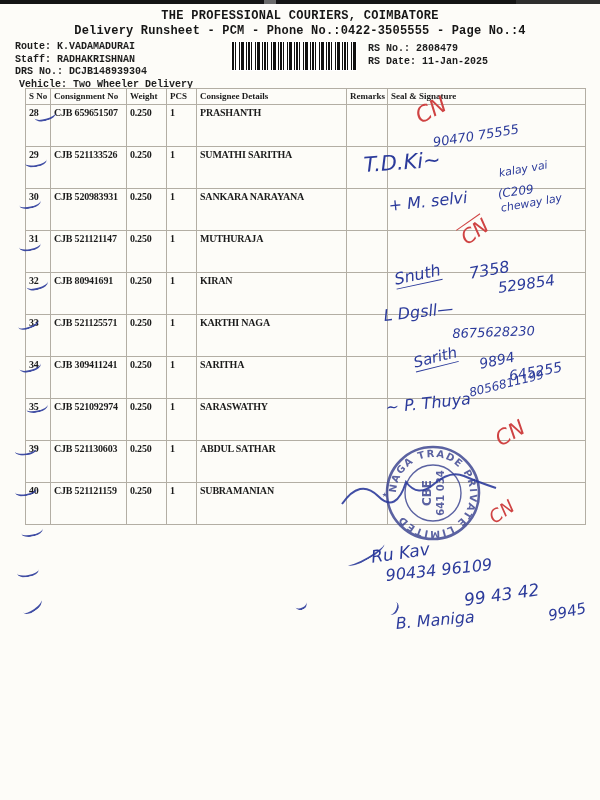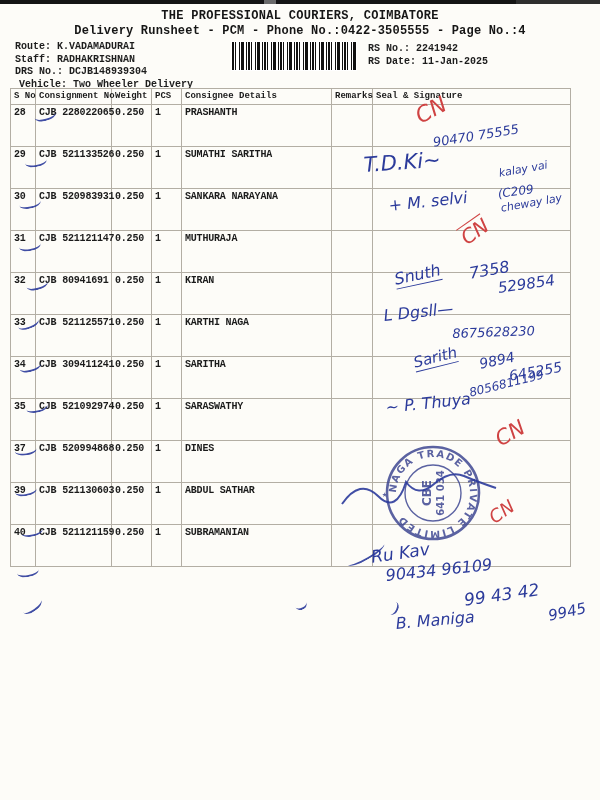--- a/index.html
+++ b/index.html
@@ -28,23 +28,23 @@
   .meta-right{position:absolute;left:368px;top:42px;font-size:10px;font-weight:bold;color:#1d1d1d;line-height:13px;white-space:pre;}
   .barcode{
     position:absolute;left:232px;top:42px;width:124px;height:28px;
     background:repeating-linear-gradient(90deg,
       #101010 0 2px,#fff 2px 3px,#101010 3px 4px,#fff 4px 7px,
       #101010 7px 8px,#fff 8px 9px,#101010 9px 12px,#fff 12px 14px,
       #101010 14px 15px,#fff 15px 16px);
     outline:1px solid #fff;
   }
   table.runsheet{
-    position:absolute;left:10px;top:88px;width:560px;
+    position:absolute;left:25px;top:88px;width:560px;
     border-collapse:collapse;table-layout:fixed;
-    font-size:10px;font-weight:bold;color:#1b1b1b;
+    font-size:10px;font-weight:bold;color:#1b1b1b;font-family:Liberation Serif, serif;
   }
   table.runsheet th,table.runsheet td{
     border:1px solid var(--line,#b3aea4);
     vertical-align:top;text-align:left;
     padding:2px 0 0 3px;overflow:visible;white-space:nowrap;
   }
   table.runsheet th{height:13px;font-size:9px;padding-top:2px;}
   table.runsheet td{height:39px;letter-spacing:-.2px;}
   th[data-bind="table.headers.6"]{padding-left:24px;}
   td.c-name{padding-left:28px;}
@@ -72,21 +72,21 @@
 
   <div class="scan-edge-top"></div>
 
   <div class="doc-title" data-bind="header.title">THE PROFESSIONAL COURIERS, COIMBATORE</div>
   <div class="doc-subtitle" data-bind="header.subtitle">Delivery Runsheet - PCM - Phone No.:0422-3505555 - Page No.:4</div>
 
   <div class="meta-left"><span class="row"><span data-bind="header.route_label">Route:</span> <span data-bind="header.route_value">K.VADAMADURAI</span></span><span class="row"><span data-bind="header.staff_label">Staff:</span> <span data-bind="header.staff_value">RADHAKRISHNAN</span></span><span class="row"><span data-bind="header.drs_label">DRS No.:</span> <span data-bind="header.drs_value">DCJB148939304</span></span><span class="row vehicle"><span data-bind="header.vehicle_label">Vehicle:</span> <span data-bind="header.vehicle_value">Two Wheeler Delivery</span></span></div>
 
   <div class="barcode"></div>
 
-  <div class="meta-right"><span class="row"><span data-bind="header.rs_no_label">RS No.:</span> <span data-bind="header.rs_no_value">2241942</span></span><br><span class="row"><span data-bind="header.rs_date_label">RS Date:</span> <span data-bind="header.rs_date_value">11-Jan-2025</span></span></div>
+  <div class="meta-right"><span class="row"><span data-bind="header.rs_no_label">RS No.:</span> <span data-bind="header.rs_no_value">2808479</span></span><br><span class="row"><span data-bind="header.rs_date_label">RS Date:</span> <span data-bind="header.rs_date_value">11-Jan-2025</span></span></div>
 
   <table class="runsheet">
     <colgroup>
       <col style="width:25px">
         <col style="width:76px">
         <col style="width:40px">
       <col style="width:30px">
         <col style="width:150px">
         <col style="width:41px">
         <col style="width:198px">
@@ -98,21 +98,21 @@
           <th data-bind="table.headers.2">Weight</th>
           <th data-bind="table.headers.3">PCS</th>
           <th data-bind="table.headers.4">Consignee Details</th>
           <th data-bind="table.headers.5">Remarks</th>
           <th data-bind="table.headers.6">Seal &amp; Signature</th>
         </tr>
     </thead>
     <tbody>
         <tr>
       <td class="c-sno" data-bind="table.rows.0.sno">28</td>
-      <td class="c-con" data-bind="table.rows.0.consignment">CJB 228022065</td>
+      <td class="c-con" data-bind="table.rows.0.consignment">CJB 659651507</td>
       <td class="c-wt" data-bind="table.rows.0.weight">0.250</td>
       <td class="c-pcs" data-bind="table.rows.0.pcs">1</td>
       <td class="c-name" data-bind="table.rows.0.consignee">PRASHANTH</td>
       <td class="c-rem" data-bind="table.rows.0.remarks"></td>
       <td class="c-seal" data-bind="table.rows.0.seal"></td>
     </tr>
         <tr>
       <td class="c-sno" data-bind="table.rows.1.sno">29</td>
       <td class="c-con" data-bind="table.rows.1.consignment">CJB 521133526</td>
       <td class="c-wt" data-bind="table.rows.1.weight">0.250</td>
@@ -167,29 +167,20 @@
       <td class="c-seal" data-bind="table.rows.6.seal"></td>
     </tr>
         <tr>
       <td class="c-sno" data-bind="table.rows.7.sno">35</td>
       <td class="c-con" data-bind="table.rows.7.consignment">CJB 521092974</td>
       <td class="c-wt" data-bind="table.rows.7.weight">0.250</td>
       <td class="c-pcs" data-bind="table.rows.7.pcs">1</td>
       <td class="c-name" data-bind="table.rows.7.consignee">SARASWATHY</td>
       <td class="c-rem" data-bind="table.rows.7.remarks"></td>
       <td class="c-seal" data-bind="table.rows.7.seal"></td>
-    </tr>
-        <tr>
-      <td class="c-sno" data-bind="table.rows.9.sno">37</td>
-      <td class="c-con" data-bind="table.rows.9.consignment">CJB 520994868</td>
-      <td class="c-wt" data-bind="table.rows.9.weight">0.250</td>
-      <td class="c-pcs" data-bind="table.rows.9.pcs">1</td>
-      <td class="c-name" data-bind="table.rows.9.consignee">DINES</td>
-      <td class="c-rem" data-bind="table.rows.9.remarks"></td>
-      <td class="c-seal" data-bind="table.rows.9.seal"></td>
     </tr>
         <tr>
       <td class="c-sno" data-bind="table.rows.11.sno">39</td>
       <td class="c-con" data-bind="table.rows.11.consignment">CJB 521130603</td>
       <td class="c-wt" data-bind="table.rows.11.weight">0.250</td>
       <td class="c-pcs" data-bind="table.rows.11.pcs">1</td>
       <td class="c-name" data-bind="table.rows.11.consignee">ABDUL SATHAR</td>
       <td class="c-rem" data-bind="table.rows.11.remarks"></td>
       <td class="c-seal" data-bind="table.rows.11.seal"></td>
     </tr>

